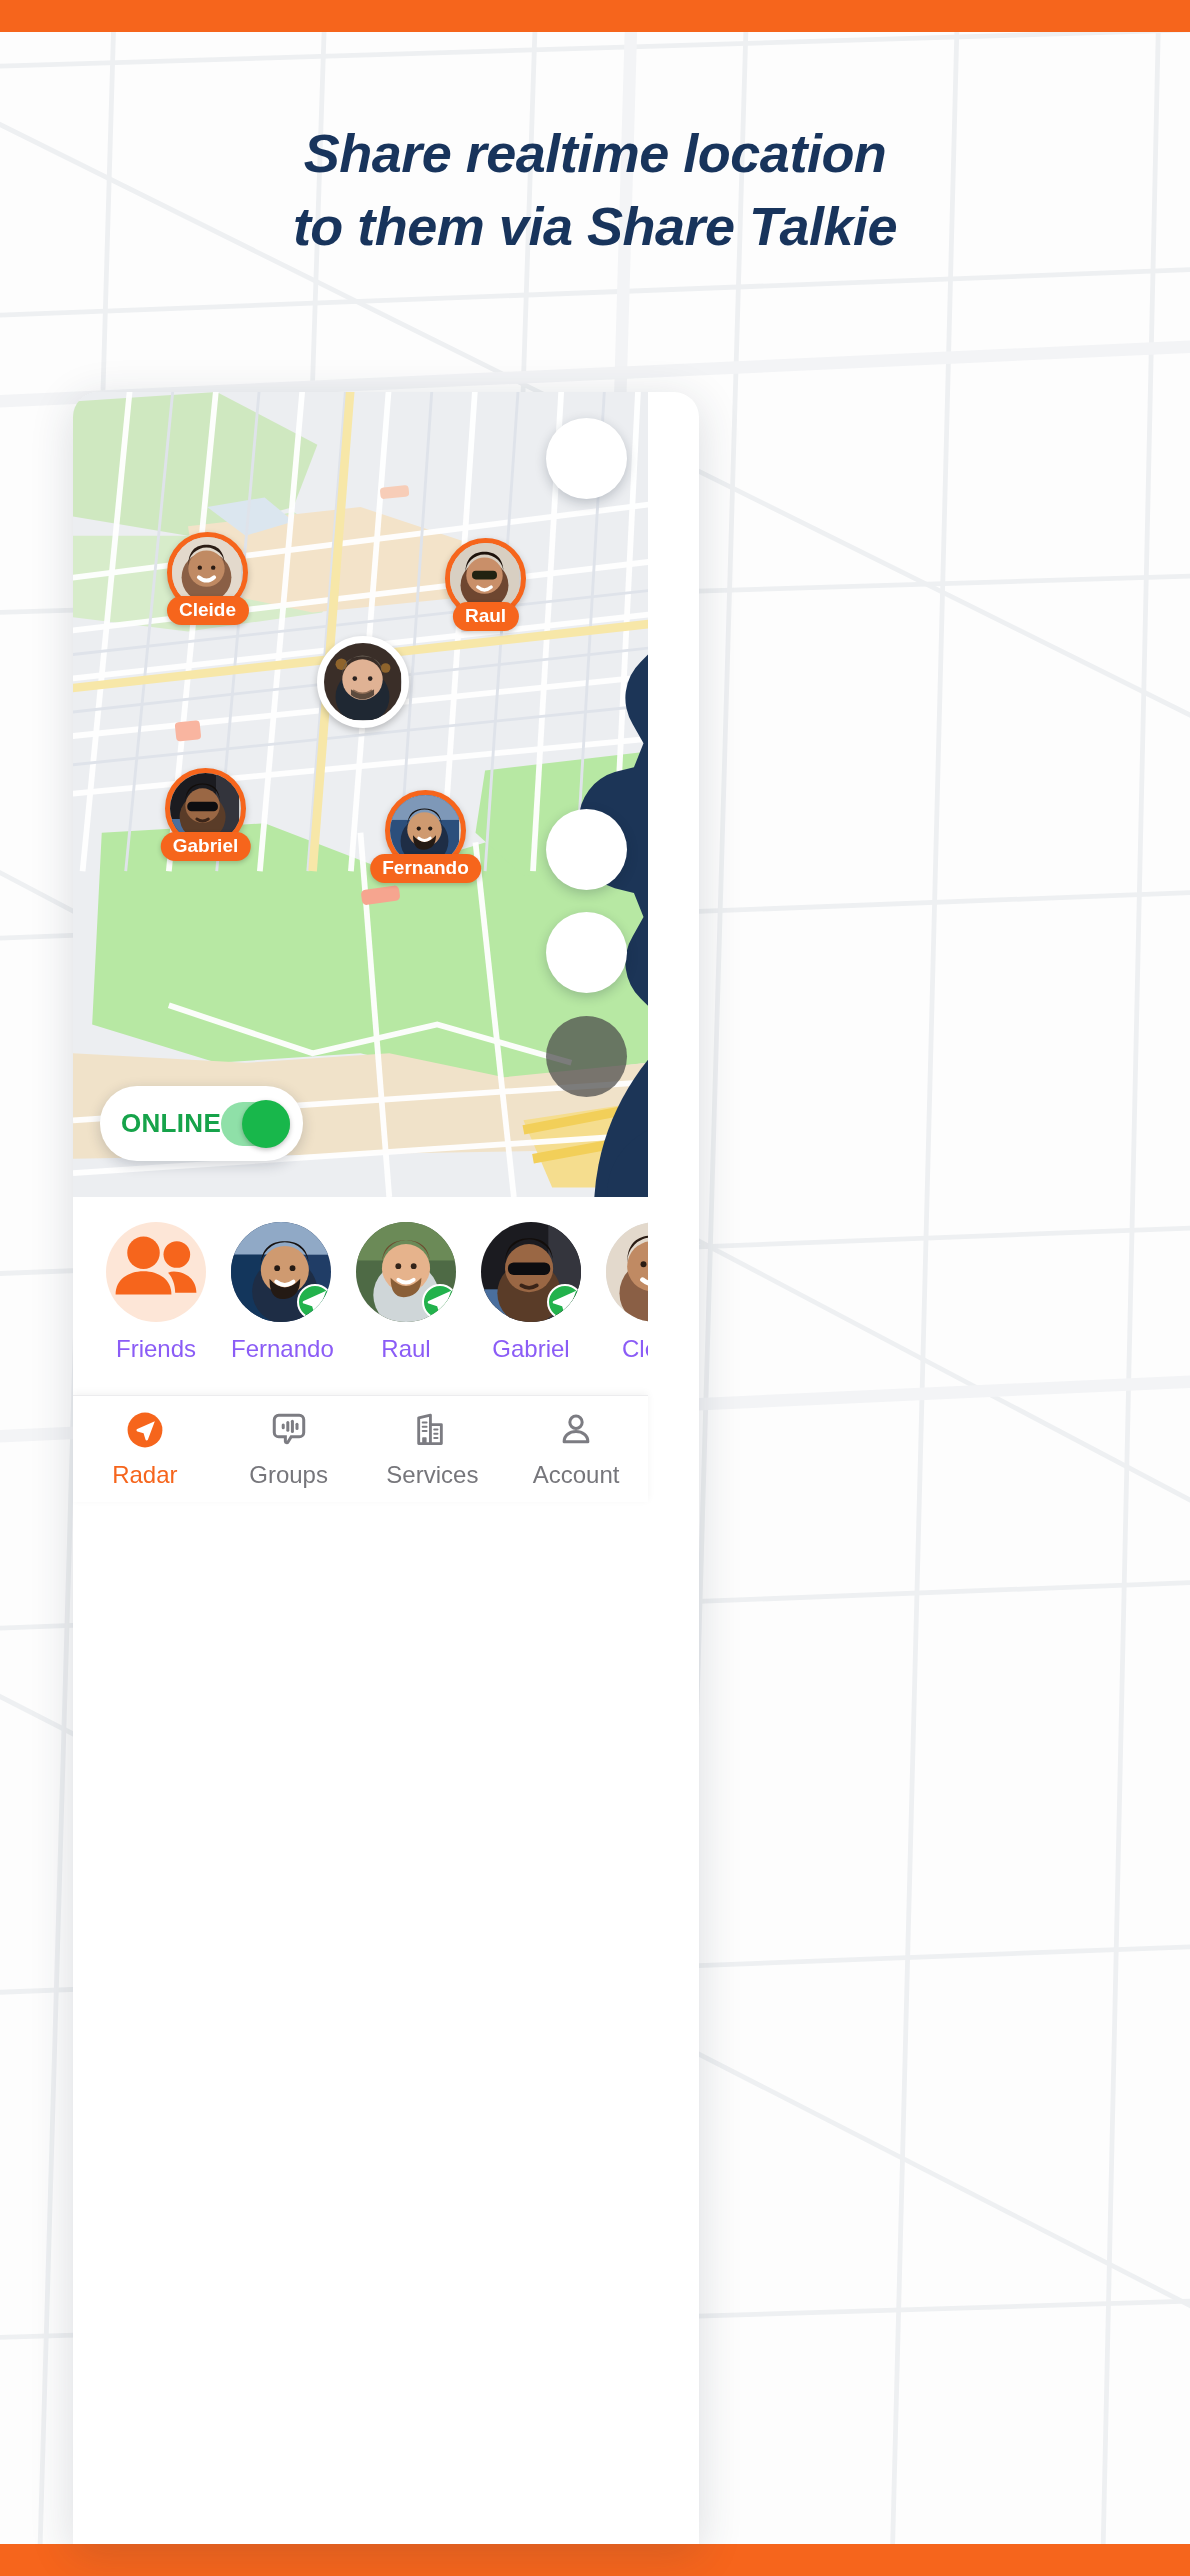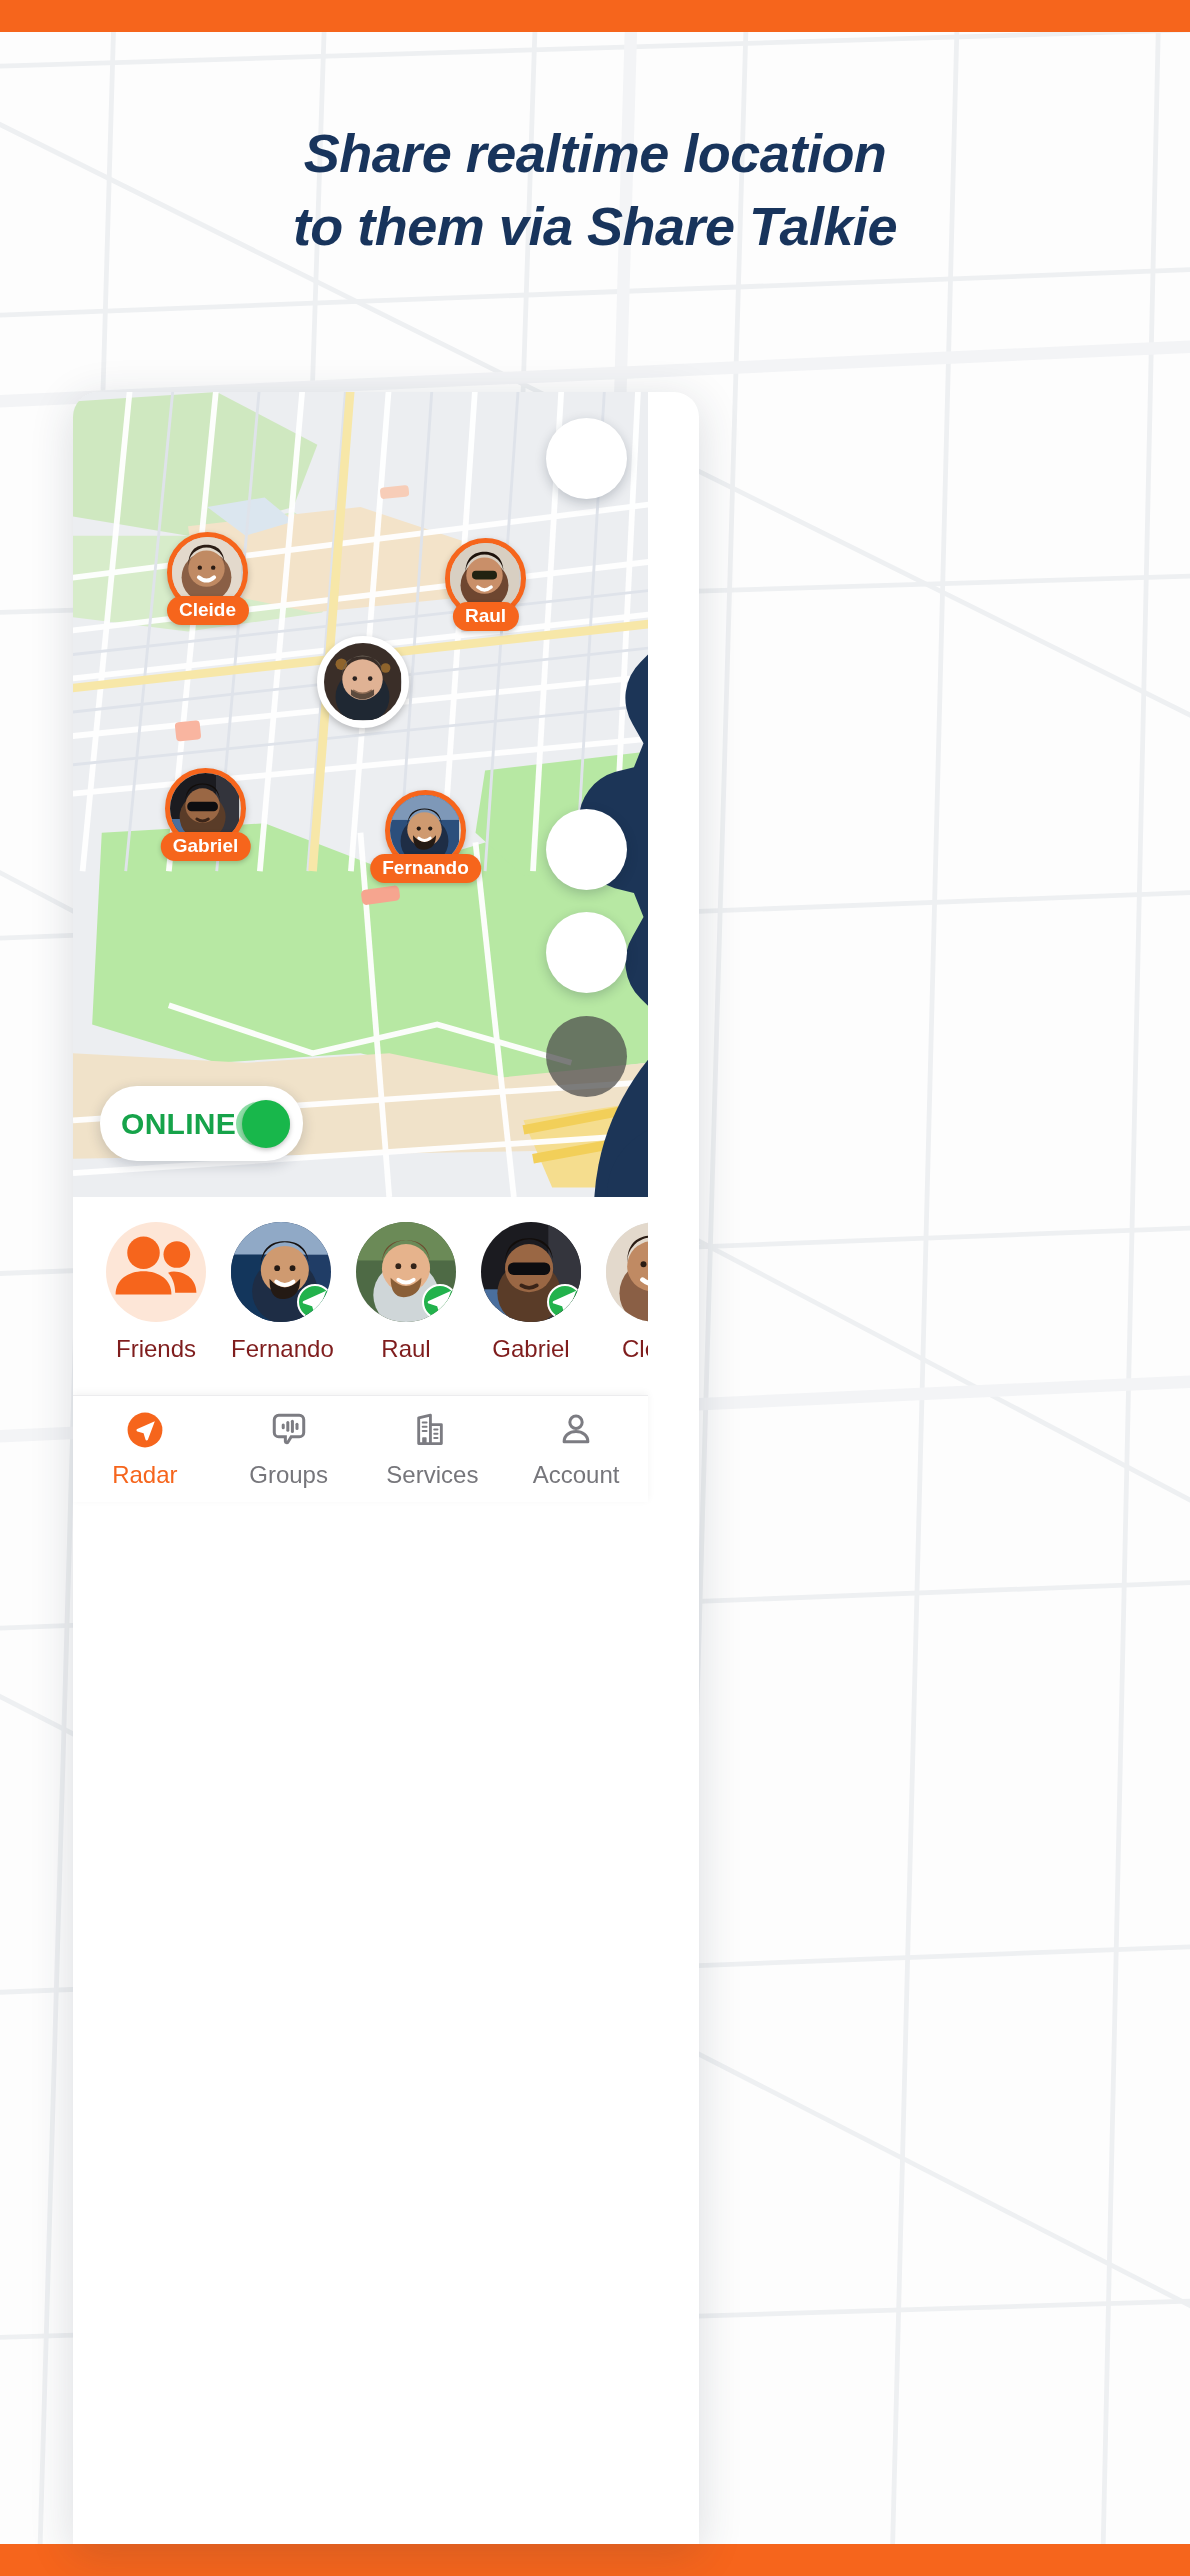--- a/index.html
+++ b/index.html
@@ -87,21 +87,21 @@
 
   
   .online{
     position:absolute; left:27px; bottom:36px;
     width:203px; height:75px; border-radius:37px;
     background:#fff;
     display:flex; align-items:center; justify-content:space-between;
     padding:0 13.4px 0 21px;
     box-shadow:0 3.8px 13.4px rgba(20,30,50,.2);
   }
-  .online .txt{ color:#16A34A; font-size:30px; font-weight:bold; letter-spacing:0.3px; }
+  .online .txt{ color:#16A34A; font-size:26px; font-weight:bold; letter-spacing:0.3px; }
   .switch{
     width:82px; height:44px; border-radius:22px; background:#8FE0A8; position:relative;
   }
   .switch .knob{
     position:absolute; right:0; top:-1.9px; width:48px; height:48px; border-radius:50%;
     background:#18B74B; box-shadow:0 1.9px 4.8px rgba(0,0,0,.25);
   }
 
   
   .friends-strip{
@@ -110,21 +110,21 @@
     padding:25px 0 0 33px; gap:25px; overflow:hidden;
   }
   .fcell{ width:100px; flex:0 0 100px; text-align:center; position:relative; }
   .fcell .av{
     width:100px; height:100px; border-radius:50%; overflow:hidden; position:relative;
     background:#ddd; margin:0 auto;
   }
   .fcell .av svg{ width:100px; height:100px; display:block; }
   .fcell.friends .av{ background:#FDE6D7; display:flex; align-items:center; justify-content:center; }
   .fcell .lbl{
-    margin-top:12.5px; font-size:24px; color:#7f1d1d; white-space:nowrap;
+    margin-top:12.5px; font-size:24px; color:#8b5cf6; white-space:nowrap;
   }
   .fcell .badge{
     position:absolute; right:-1.9px; bottom:1.9px; width:36px; height:36px; border-radius:50%;
     background:#22B24C; border:2.9px solid #fff;
     display:flex; align-items:center; justify-content:center;
   }
 
   
   .bottomnav{
     position:absolute; left:0; top:1003px; width:575px; height:107px;

